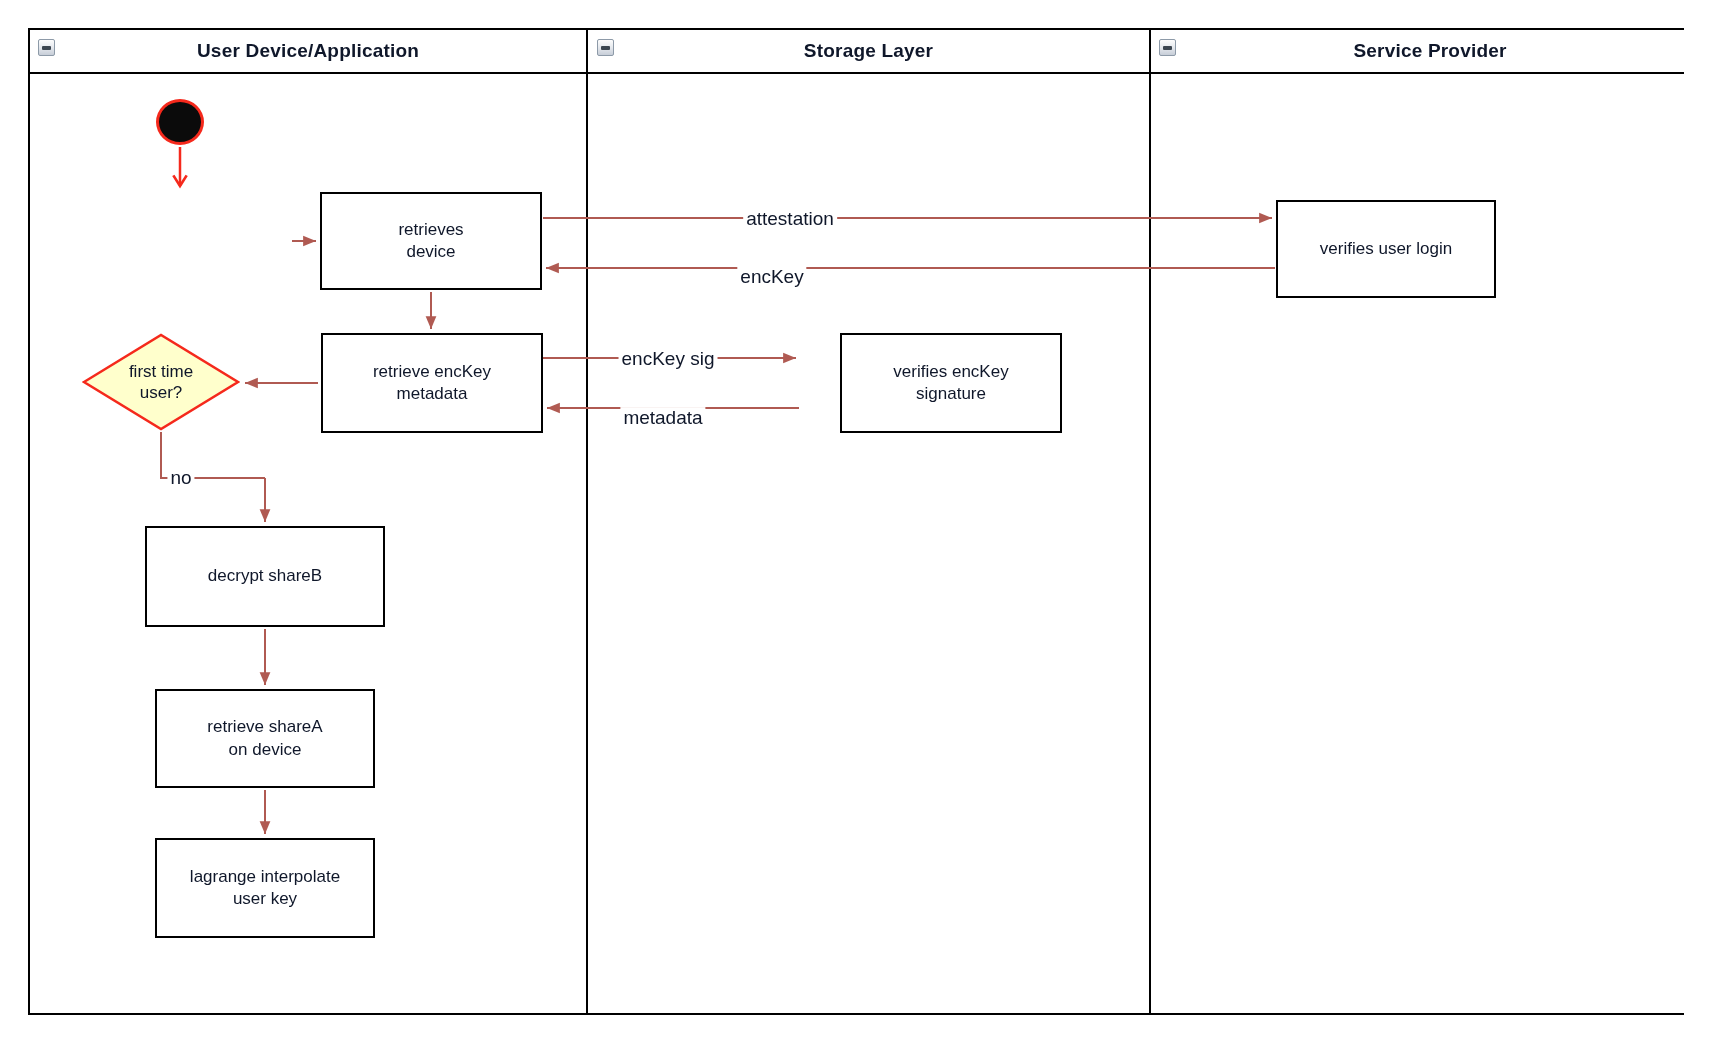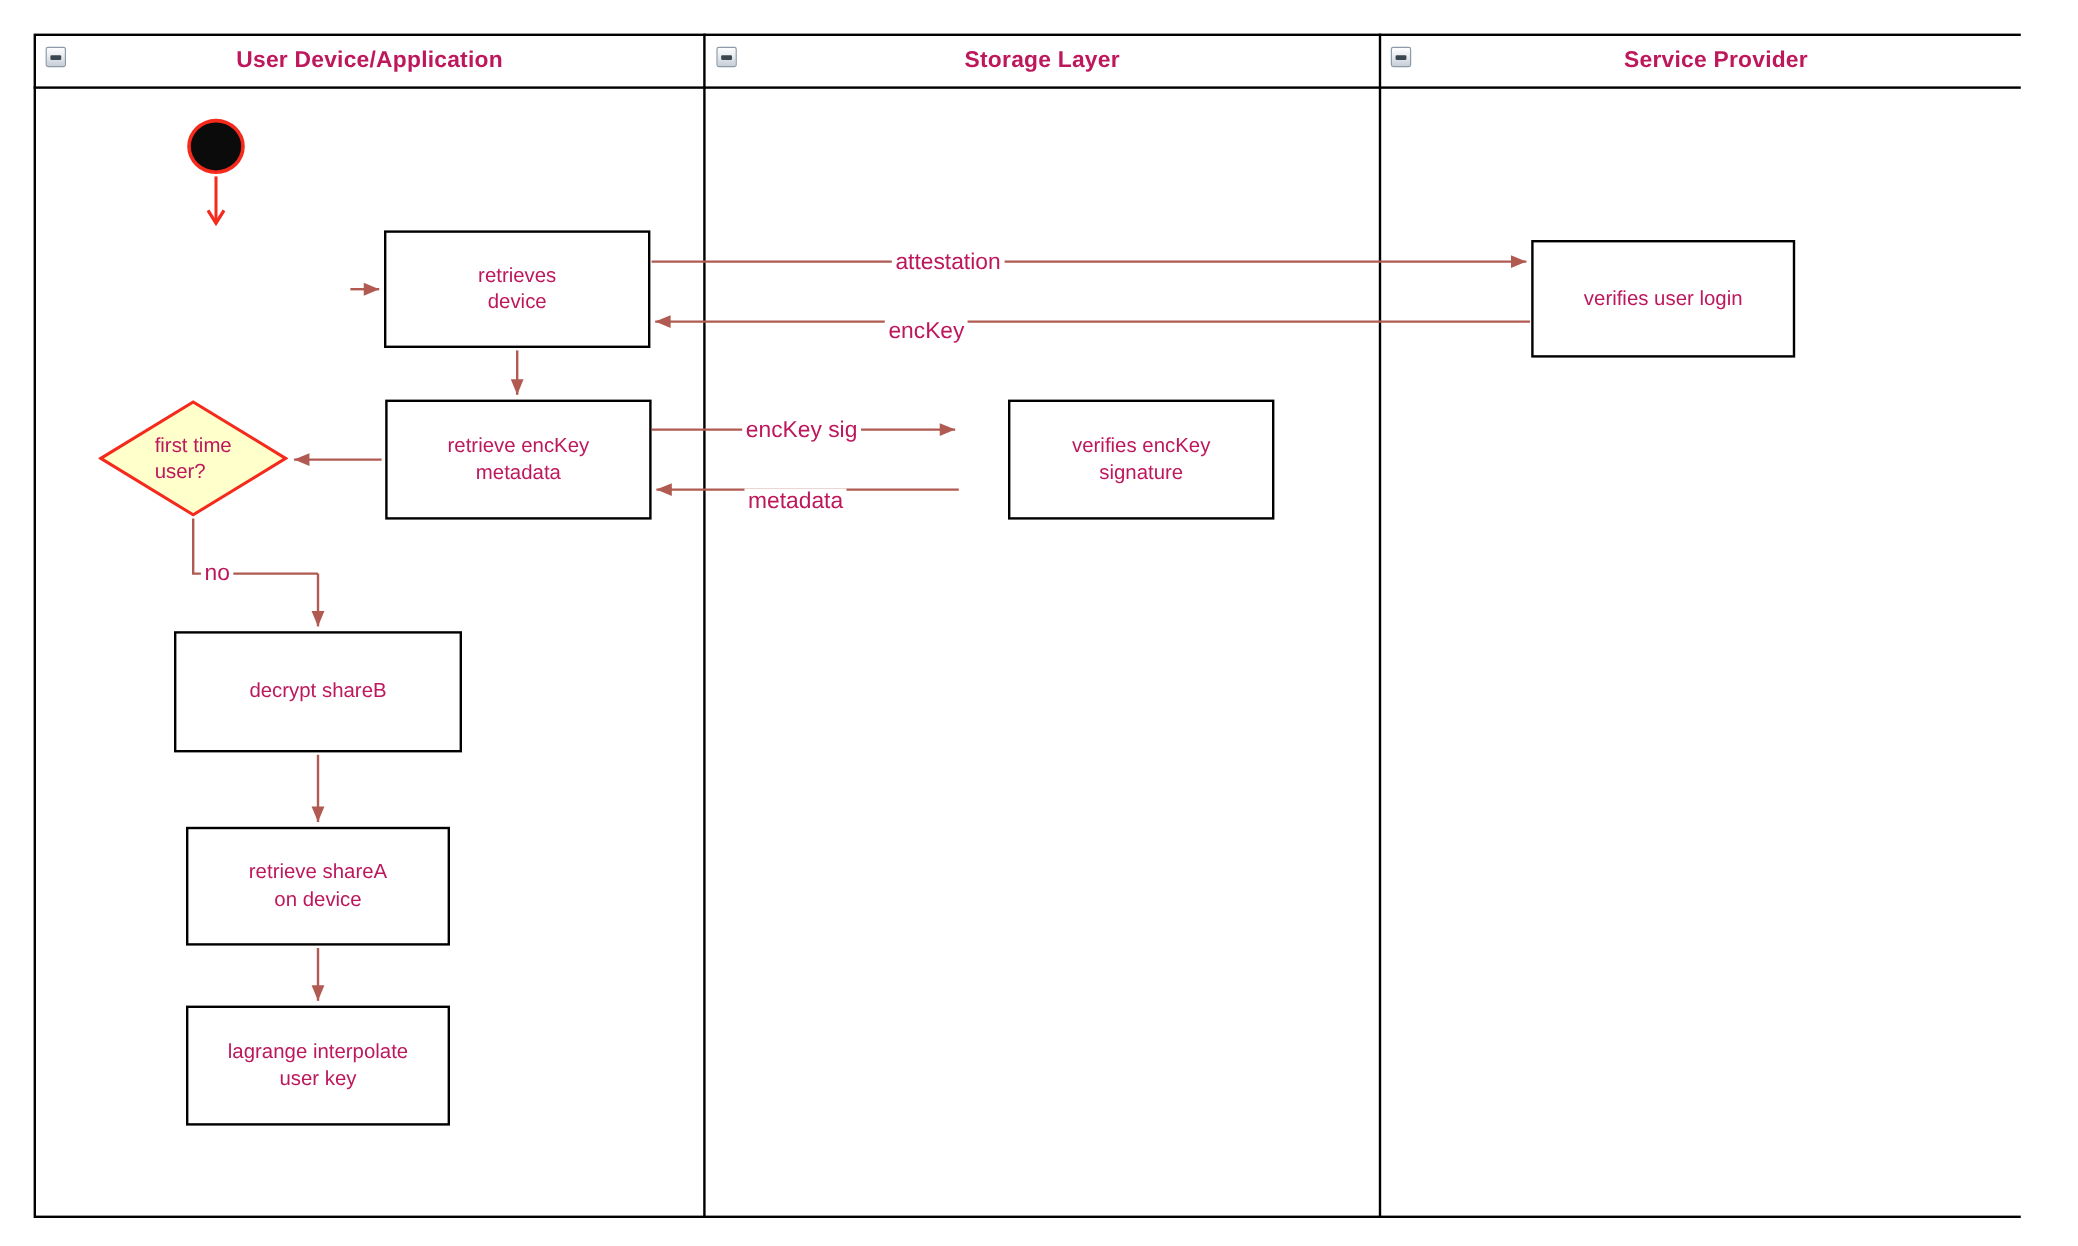--- a/index.html
+++ b/index.html
@@ -2,38 +2,38 @@
 <html style="--flow: #b05a52; --red: #f5291c; --yellow: #ffffcc; --dborder: #f5291c; --ink: #000000; --paper: #ffffff; --bg: #ffffff;"><head>
 <meta charset="utf-8">
 <style>
   :root{
     --flow:#b05a52; --red:#f5291c; --yellow:#ffffcc; --dborder:#f5291c;
     --ink:#000000; --paper:#ffffff; --bg:#ffffff;
   }
   html,body{margin:0;padding:0;background:var(--bg);}
   .canvas{
     position:relative;width:1684px;height:1038px;background:var(--bg);
-    font-family:"Liberation Sans",sans-serif;color:#be185d;overflow:hidden;
+    font-family:"Liberation Sans",sans-serif;color:#0f172a;overflow:hidden;
   }
   .abs{position:absolute;box-sizing:border-box;}
   .frame{left:28px;top:28px;width:1681px;height:987px;border:2px solid var(--ink);background:transparent;}
   .hsep{left:28px;top:72px;width:1681px;height:2px;background:var(--ink);}
   .vdiv{top:28px;width:2px;height:987px;background:var(--ink);}
   .lane-head{top:30px;height:42px;display:flex;align-items:center;justify-content:center;
     font-weight:bold;font-size:19px;letter-spacing:.2px;}
   .collapse-btn{width:17px;height:17px;top:39px;border:1px solid #8d9aa8;border-radius:2px;
     background:linear-gradient(#fdfdfd 0%,#e8ebef 45%,#c7ced8 100%);
     display:flex;align-items:center;justify-content:center;cursor:pointer;}
   .collapse-btn .minus{width:9px;height:4px;background:#3c4650;border-radius:1px;}
   .node{border:2px solid var(--ink);background:var(--paper);display:flex;align-items:center;
     justify-content:center;text-align:center;font-size:17px;line-height:1.3;}
   .node-label{white-space:pre-line;}
   .start-node{width:48px;height:46px;border:3px solid var(--red);background:#0b0b0b;border-radius:50%;}
   .decision{width:158px;height:98px;display:flex;align-items:center;justify-content:center;
-    text-align:left;font-size:17px;line-height:1.25;}
+    text-align:center;font-size:17px;line-height:1.25;}
   .decision svg{position:absolute;left:0;top:0;}
   .decision .node-label{position:relative;}
   .edges{left:0;top:0;width:1732px;height:1038px;pointer-events:none;}
   .edge-label{transform:translate(-50%,-50%);background:var(--bg);padding:0 3px;font-size:19px;
     line-height:1.15;white-space:nowrap;}
 </style>
 </head>
 <body>
 
 <div class="canvas">

